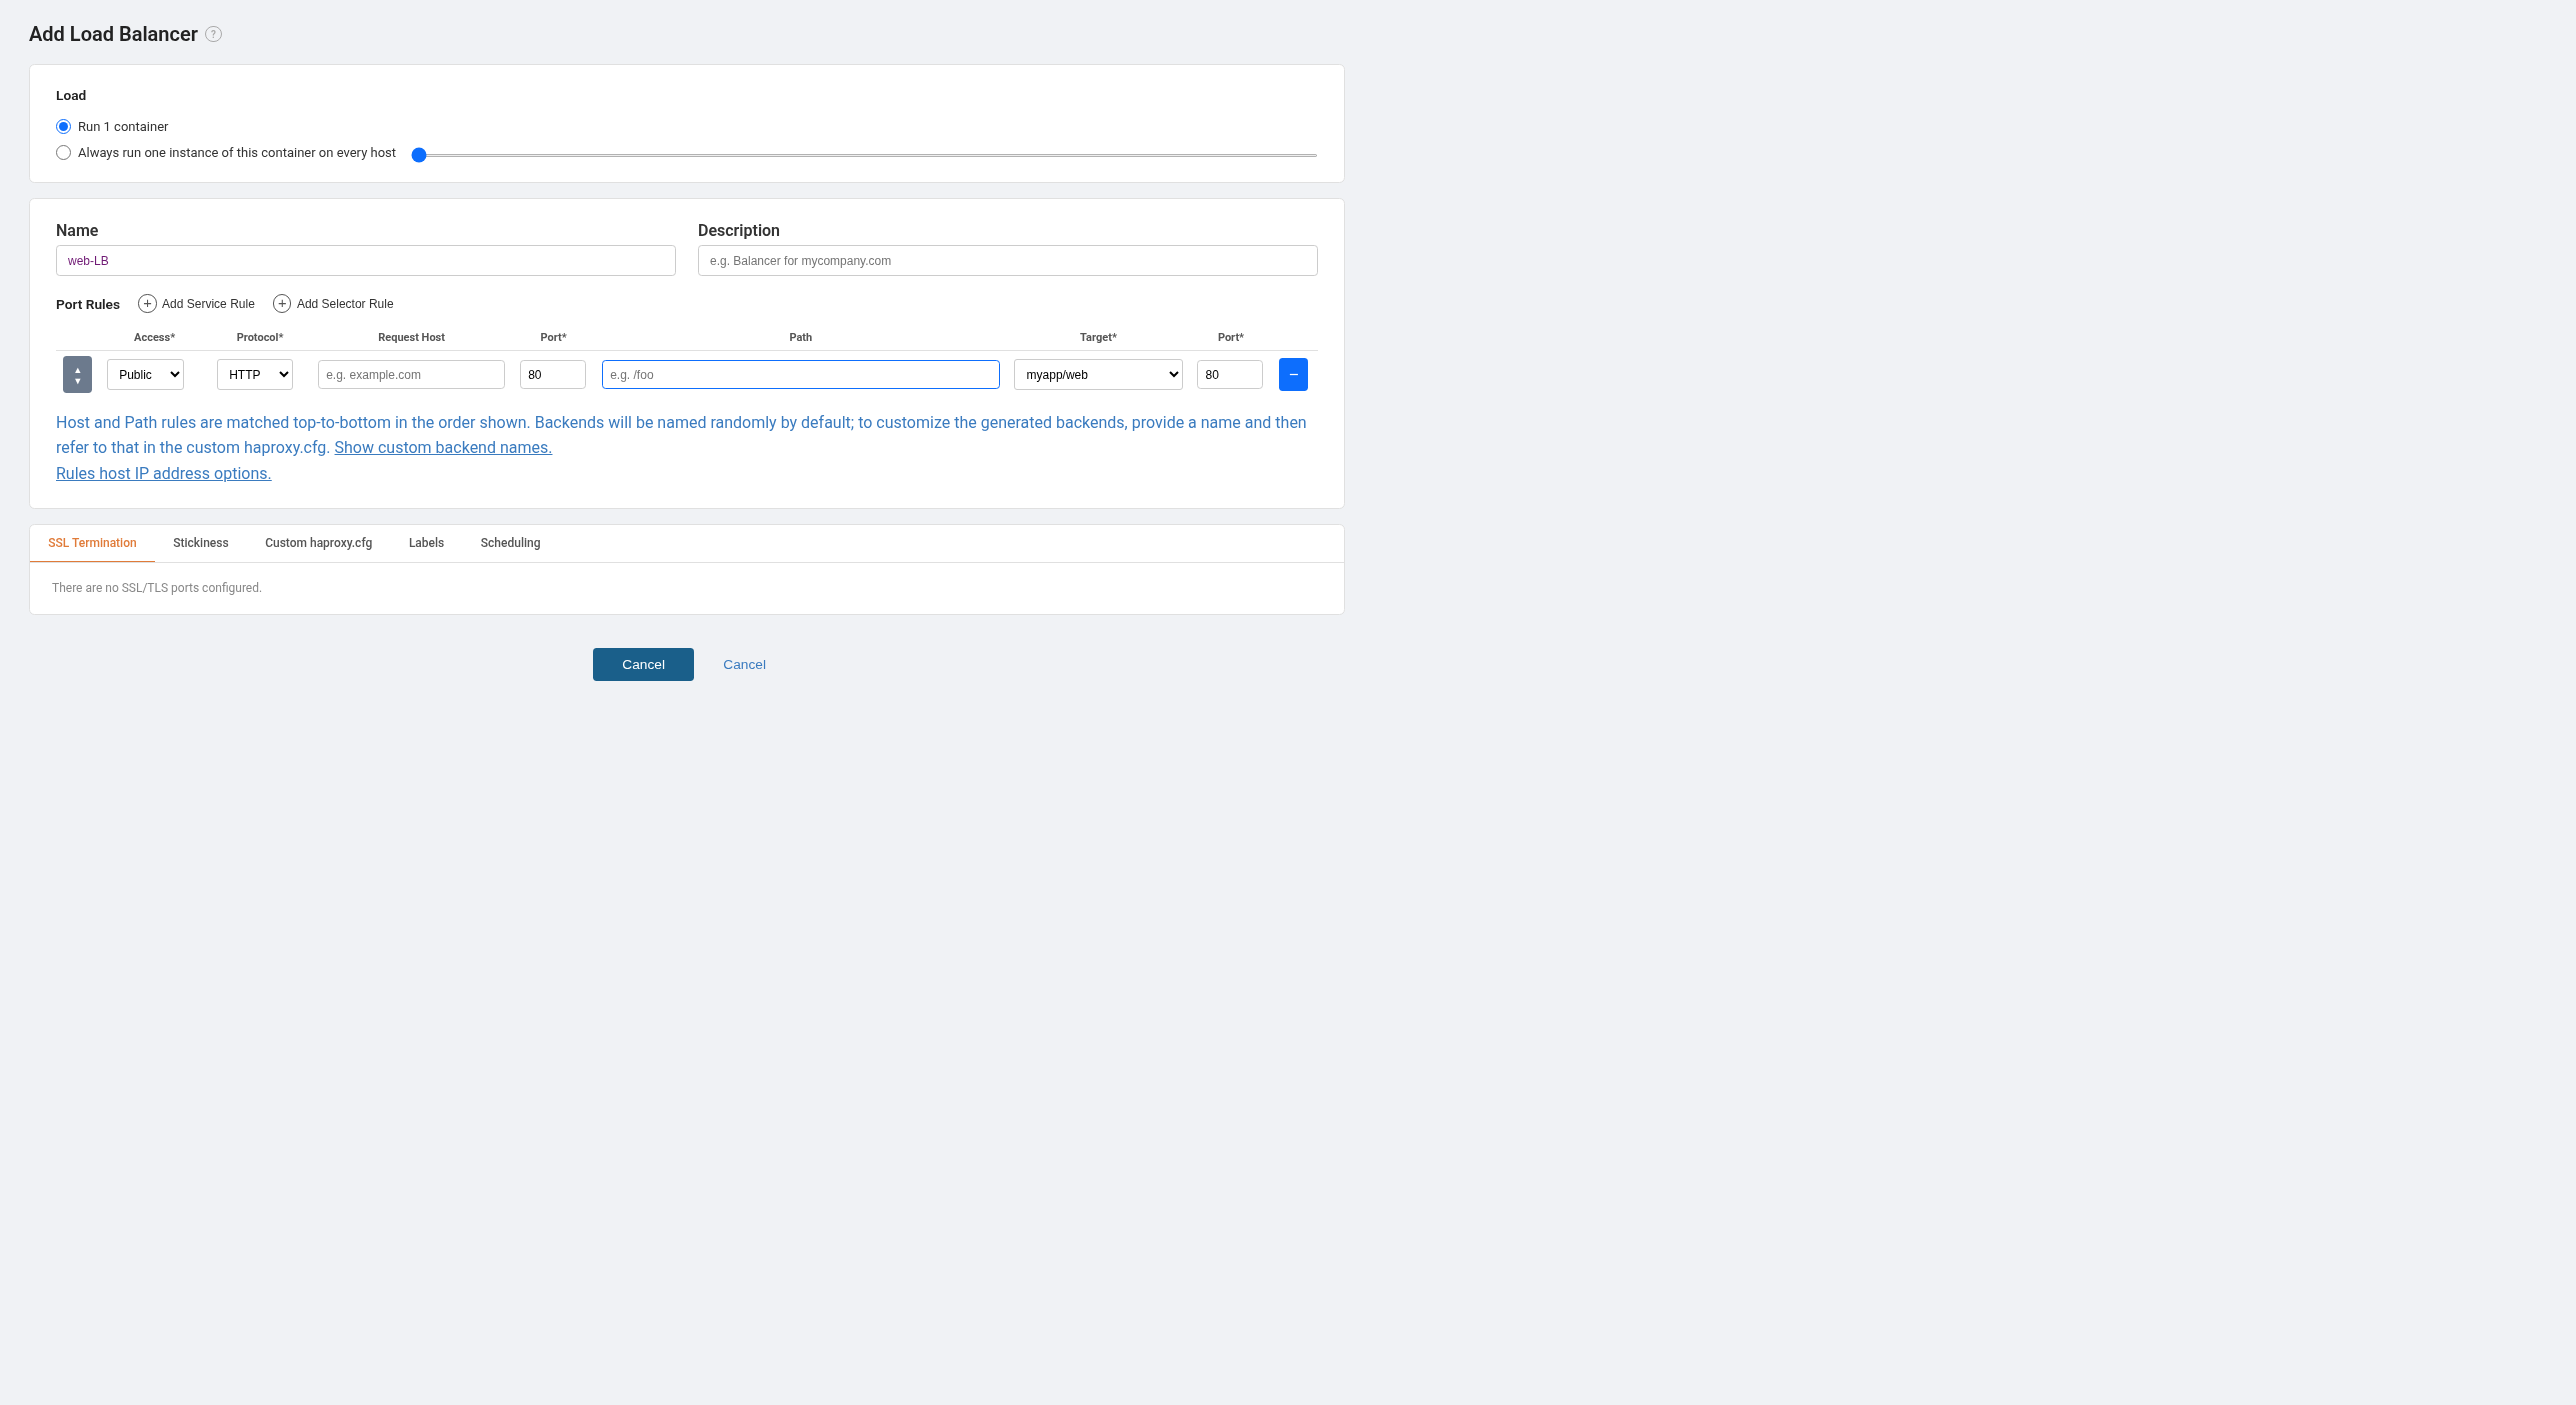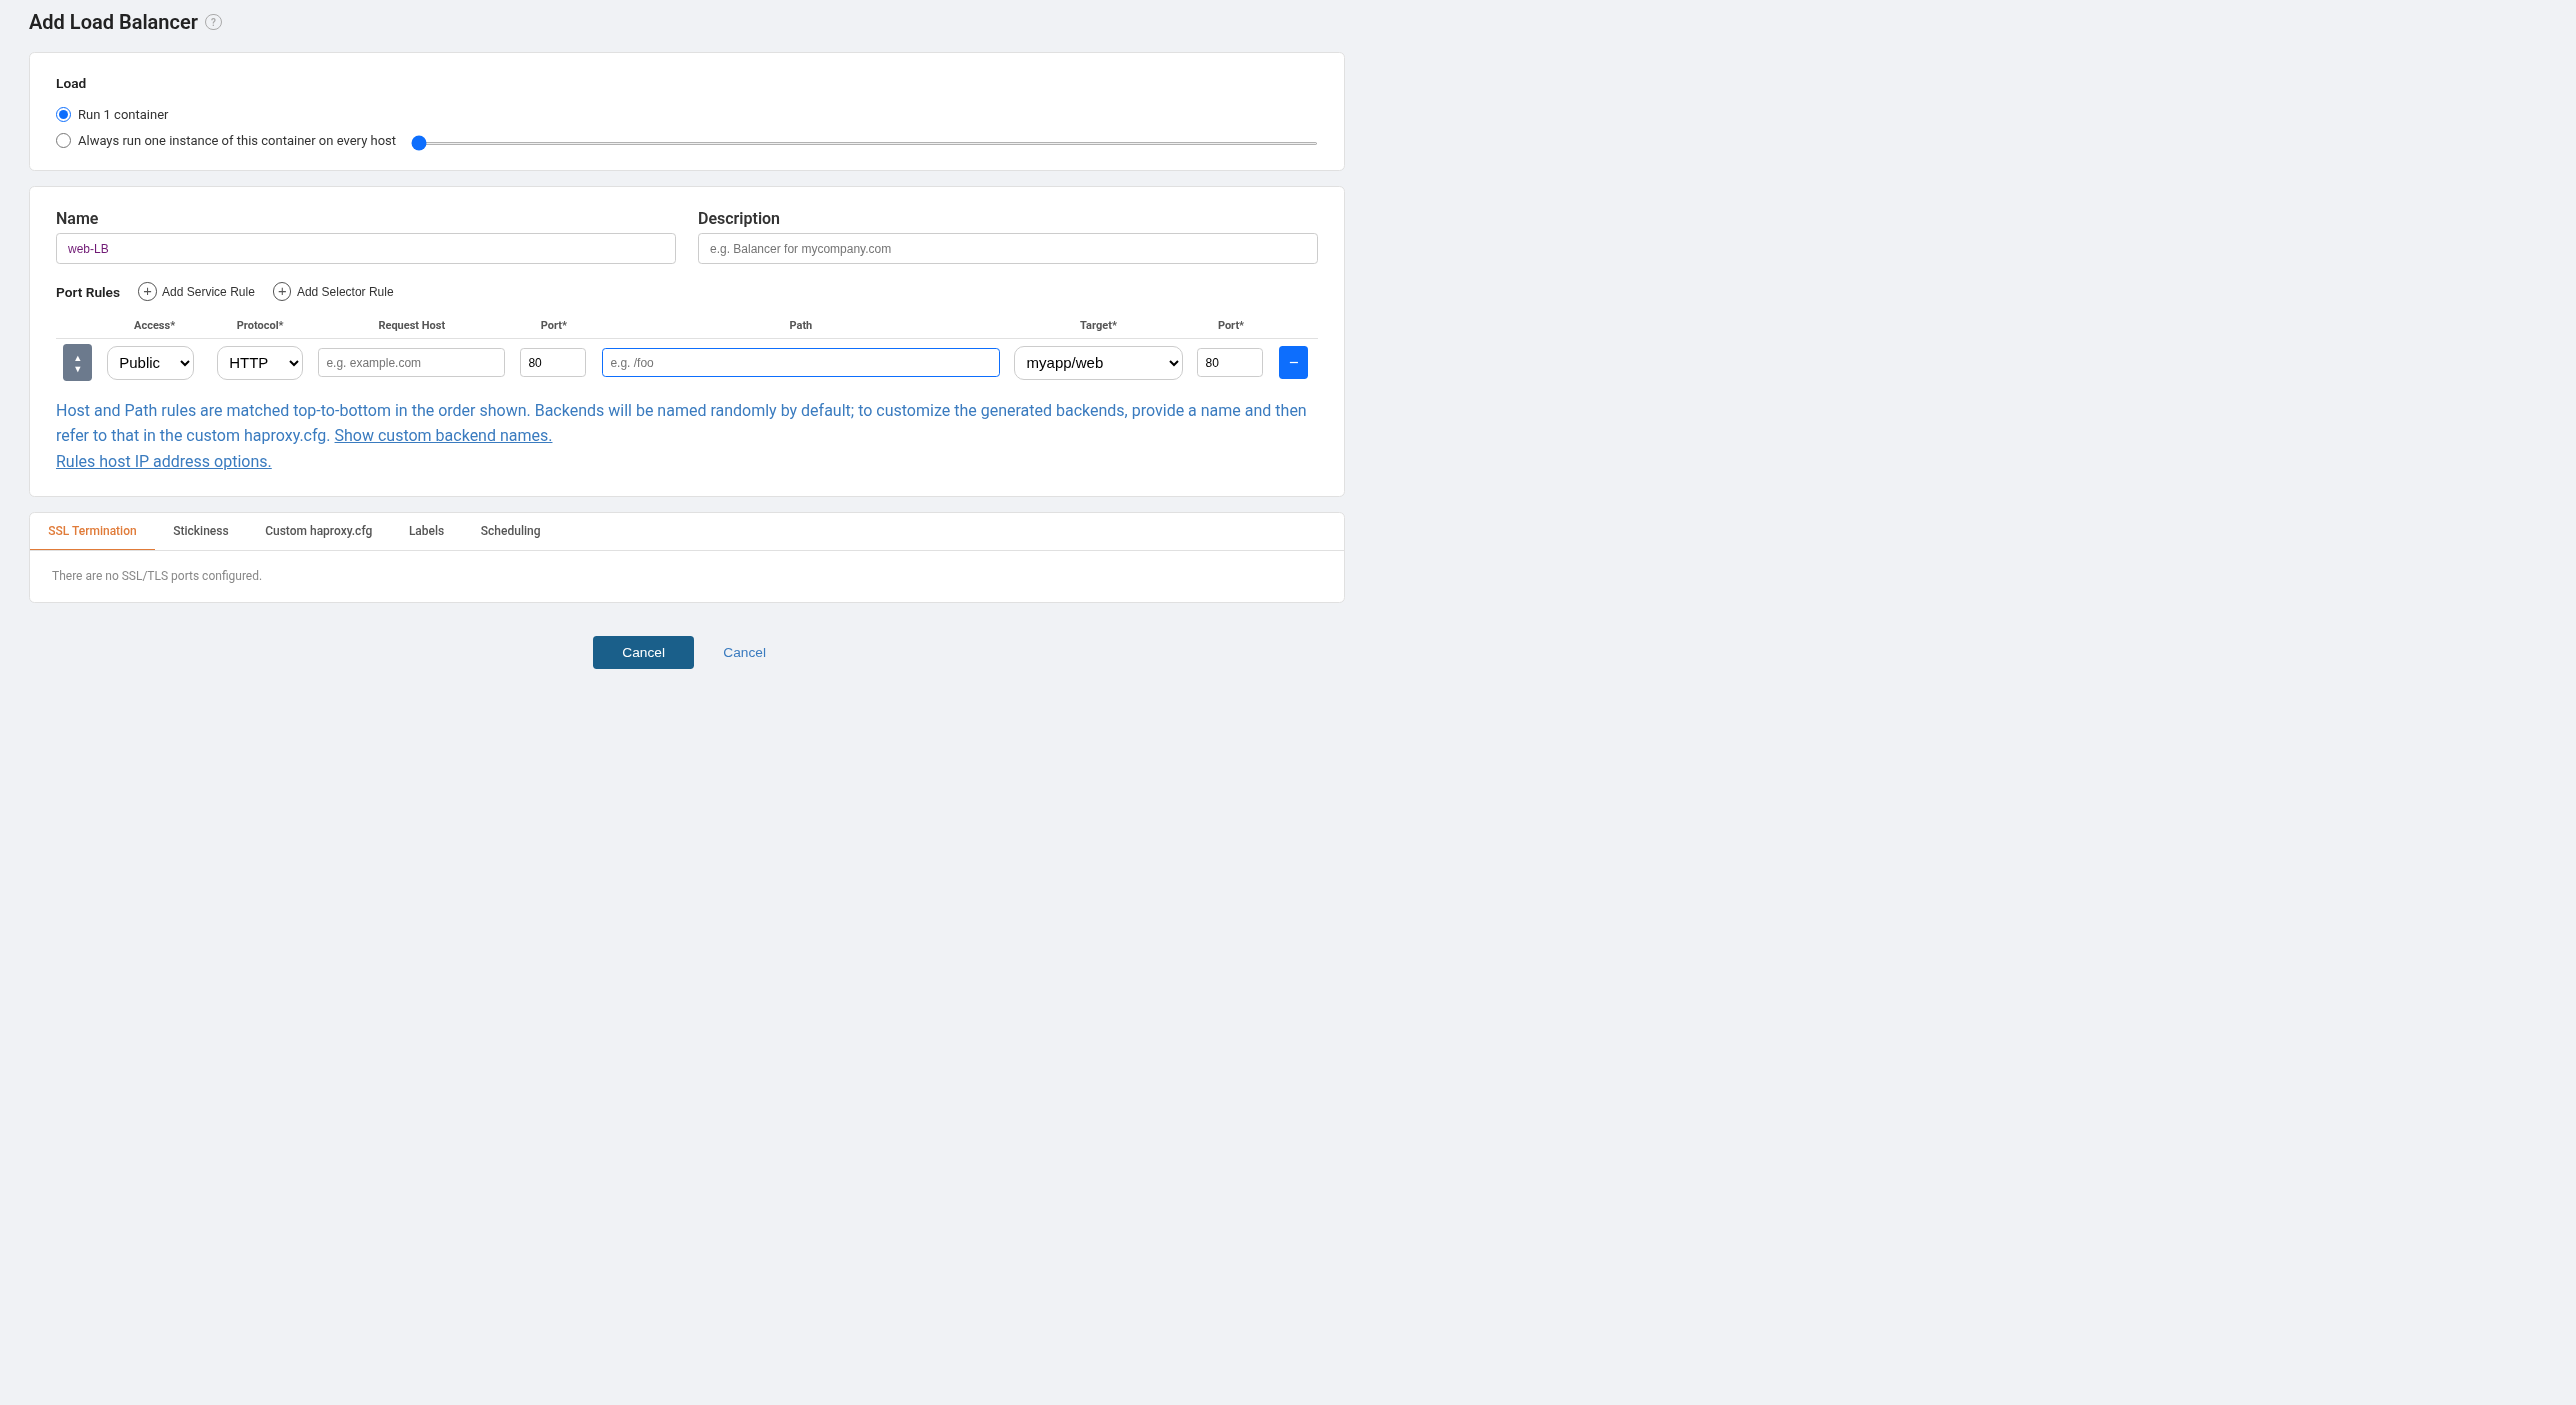--- a/index.html
+++ b/index.html
@@ -3,21 +3,21 @@
   <meta charset="utf-8">
   <style>
     * { box-sizing: border-box; margin: 0; padding: 0; }
     body {
       font-family: -apple-system, BlinkMacSystemFont, 'Segoe UI', Roboto, sans-serif;
       background: #f0f2f5;
       color: #333;
       font-size: 13px;
     }
     .page {
-      padding: 10px 29px;
+      padding: 22px 29px;
       max-width: 1374px;
     }
     .page-title {
       font-size: 20px;
       font-weight: 600;
       color: #222;
       display: flex;
       align-items: center;
       gap: 7.3px;
       margin-bottom: 18.3px;
@@ -170,23 +170,23 @@
       justify-content: center;
       gap: 1.8px;
     }
     .reorder-btns .arrow {
       color: #fff;
       font-size: 9.2px;
       line-height: 1;
     }
     select {
       border: 0.9px solid #ccc;
-      border-radius: 10px;
+      border-radius: 3px;
       padding: 6.4px 7.3px;
-      font-size: 15px;
+      font-size: 12px;
       background: #fff;
       cursor: pointer;
       outline: none;
     }
     .port-input {
       border: 0.9px solid #ccc;
       border-radius: 3.7px;
       padding: 6.4px 7.3px;
       font-size: 12px;
       width: 66px;

